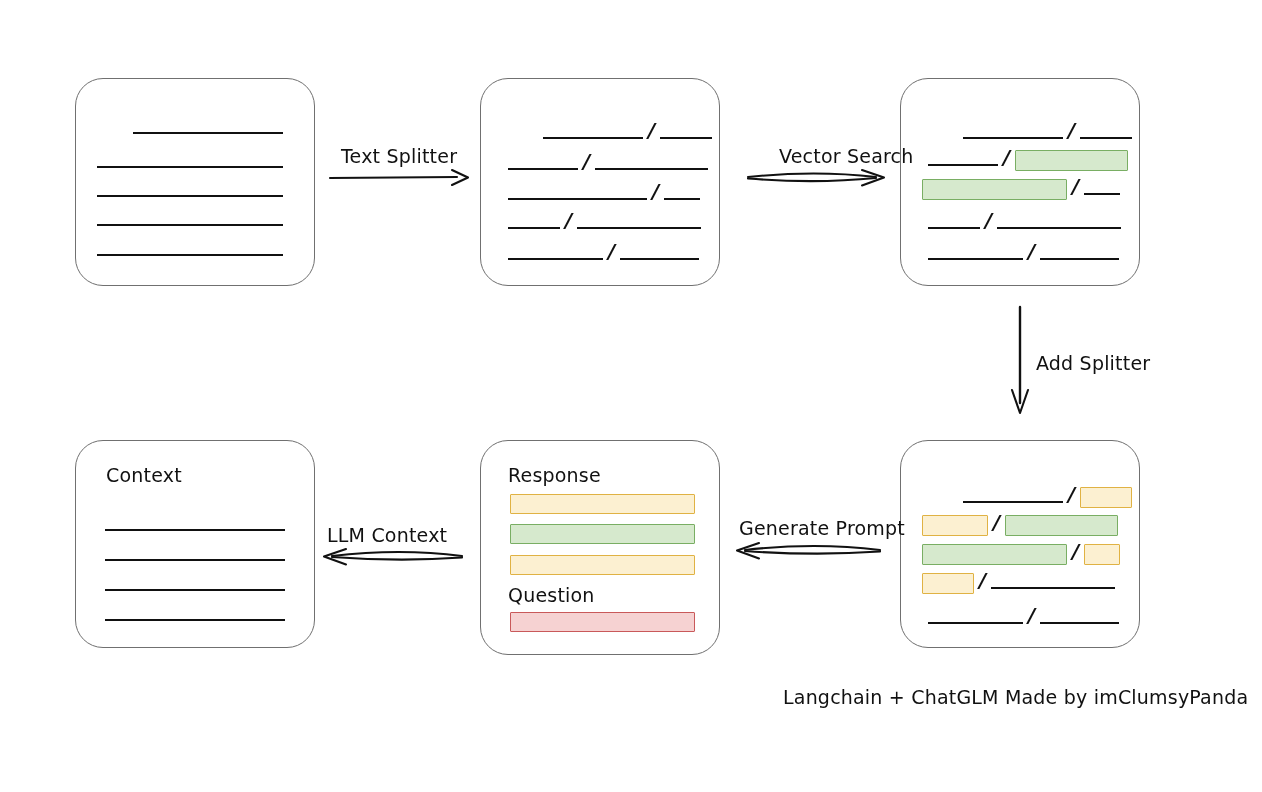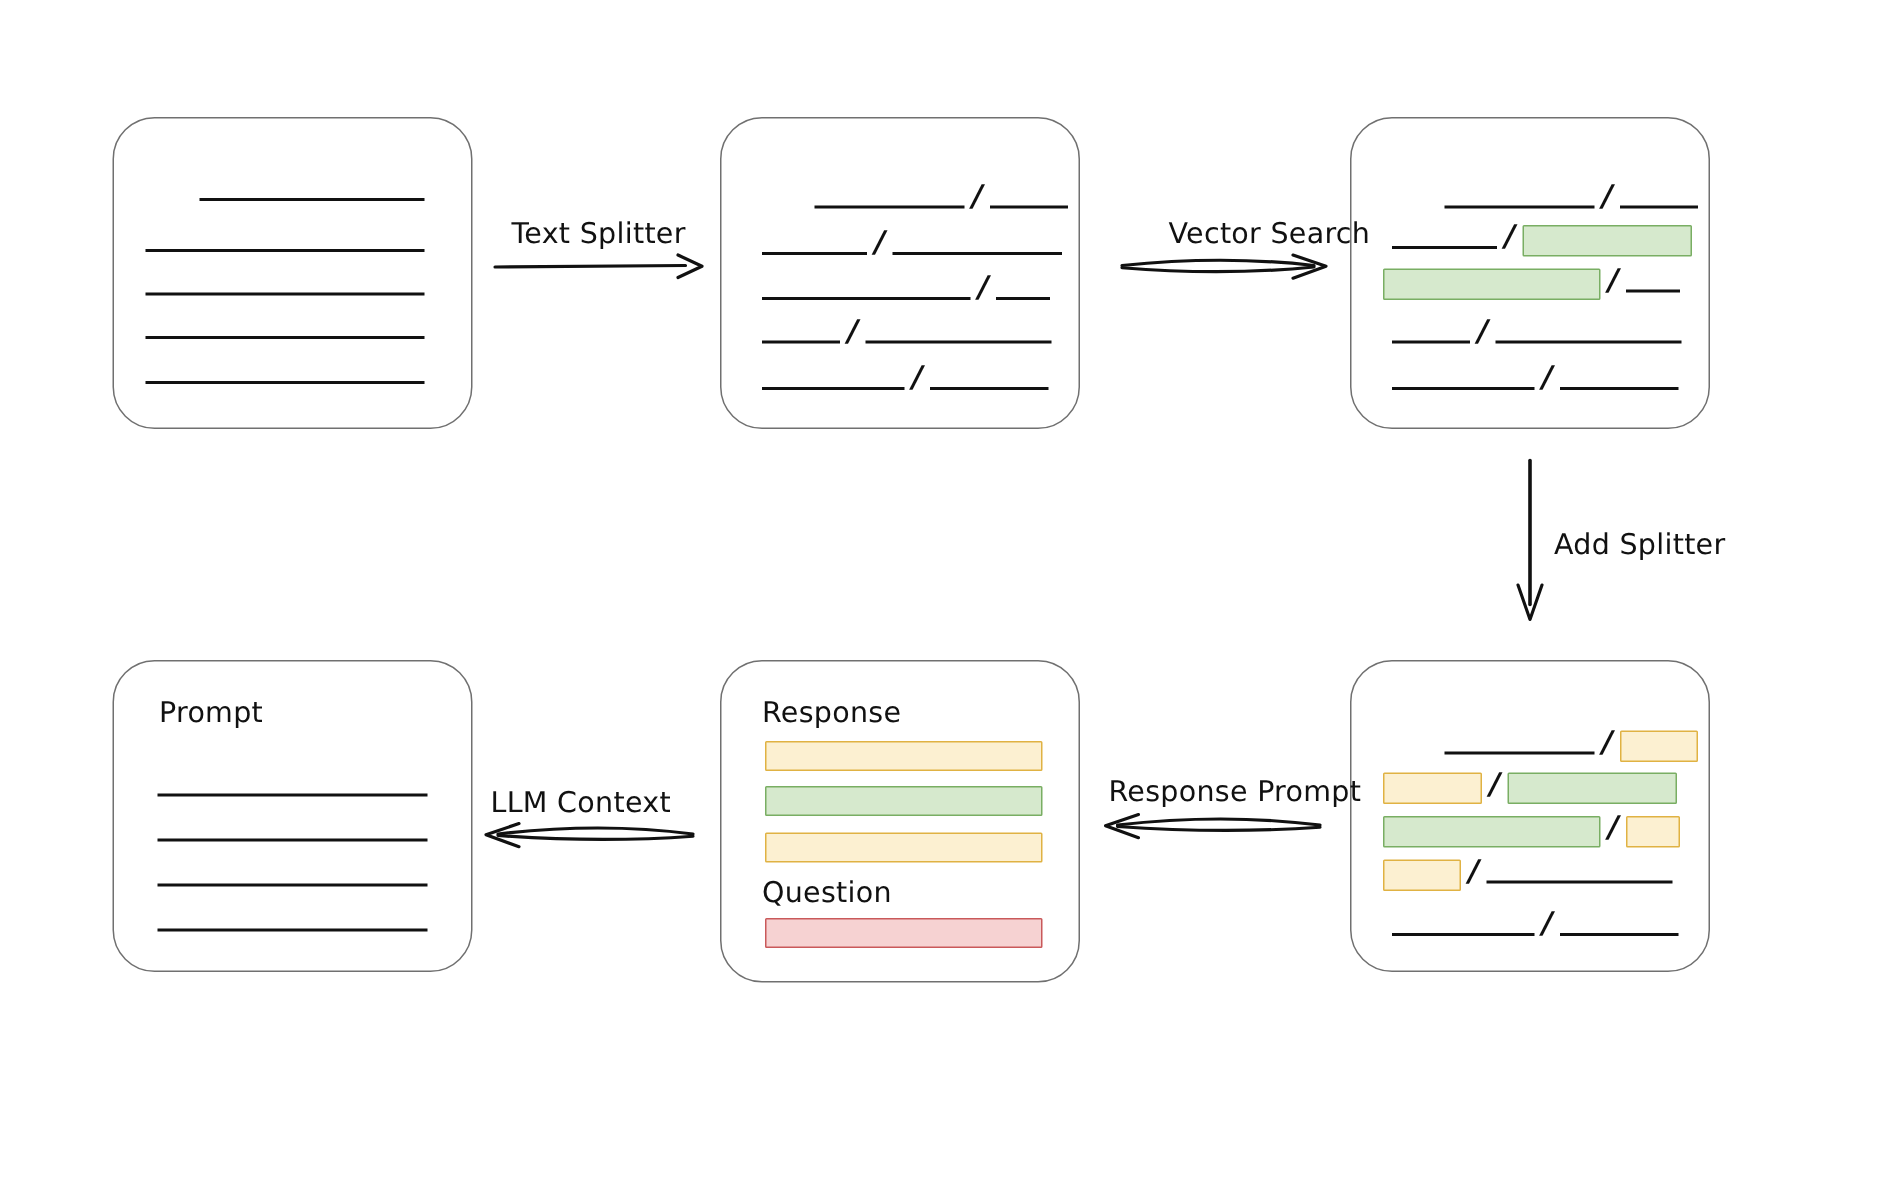--- a/index.html
+++ b/index.html
@@ -116,21 +116,21 @@
   <div class="node" style="left:480px; top:78px; width:240px; height:208px;"></div>
 
   <div class="node" style="left:900px; top:78px; width:240px; height:208px;"></div>
 
   <div class="node" style="left:75px; top:440px; width:240px; height:208px;"></div>
 
   <div class="node" style="left:480px; top:440px; width:240px; height:215px;"></div>
 
   <div class="node" style="left:900px; top:440px; width:240px; height:208px;"></div>
 
-  <div class="node-title" style="left:106px; top:464px;">Prompt</div>
+  <div class="node-title" style="left:106px; top:464px;">Context</div>
 
   <div class="node-title" style="left:508px; top:464px;">Response</div>
 
   <div class="node-title" style="left:508px; top:584px;">Question</div>
 
   <div class="rows" id="rows-source-document">
       <div class="row" style="left: 133px; top: 117px;">
         <span class="seg" style="width: 150px;"></span>
       </div>
       <div class="row" style="left: 97px; top: 151px;">
@@ -278,18 +278,19 @@
       <path d="M346 549 L324 556.5 L346 564.5" stroke="#111111" stroke-width="2.1" fill="none" stroke-linejoin="round" stroke-linecap="round"></path>
     </g>
   </svg>
 
   <div class="edge-label" style="left:341px; top:145px;">Text Splitter</div>
 
   <div class="edge-label" style="left:735px; top:145px;margin-left:44px;">Vector Search</div>
 
   <div class="edge-label" style="left:1036px; top:352px;">Add Splitter</div>
 
-  <div class="edge-label" style="left:739px; top:517px;">Response Prompt</div>
+  <div class="edge-label" style="left:739px; top:517px;">Generate Prompt</div>
 
   <div class="edge-label" style="left:327px; top:524px;">LLM Context</div>
 
+  <div class="footer" style="left:783px; top:686px;">Langchain + ChatGLM Made by imClumsyPanda</div>
 
 </div>
 
 </body></html>

